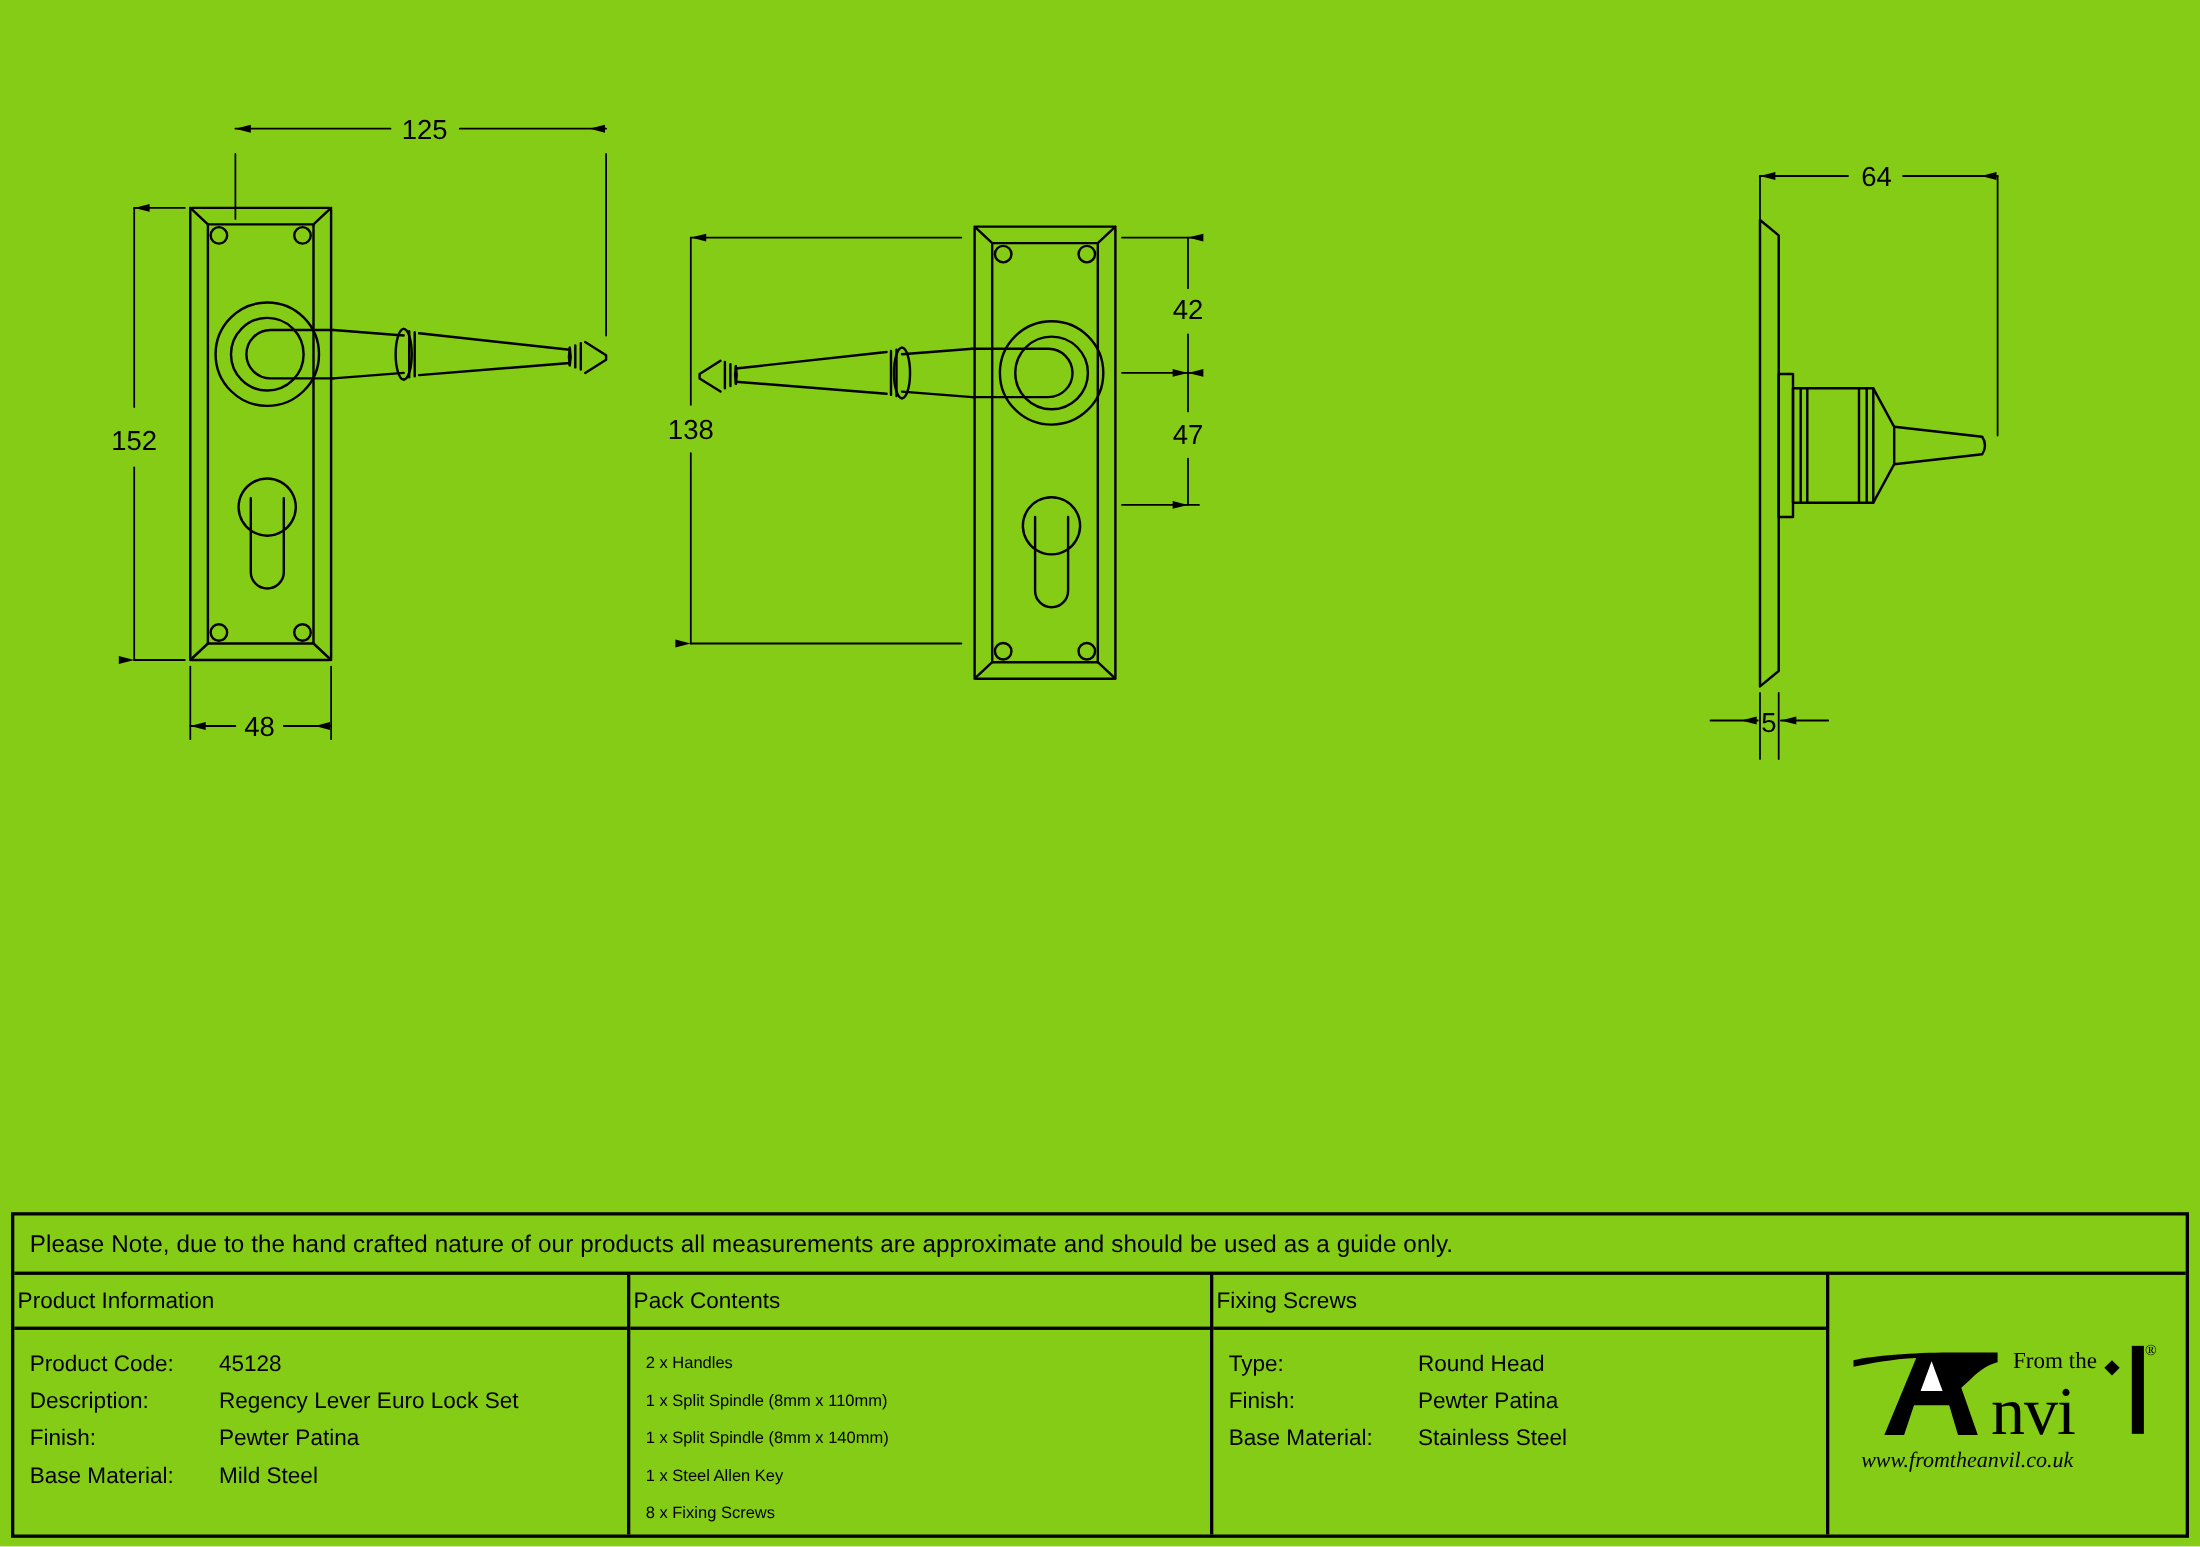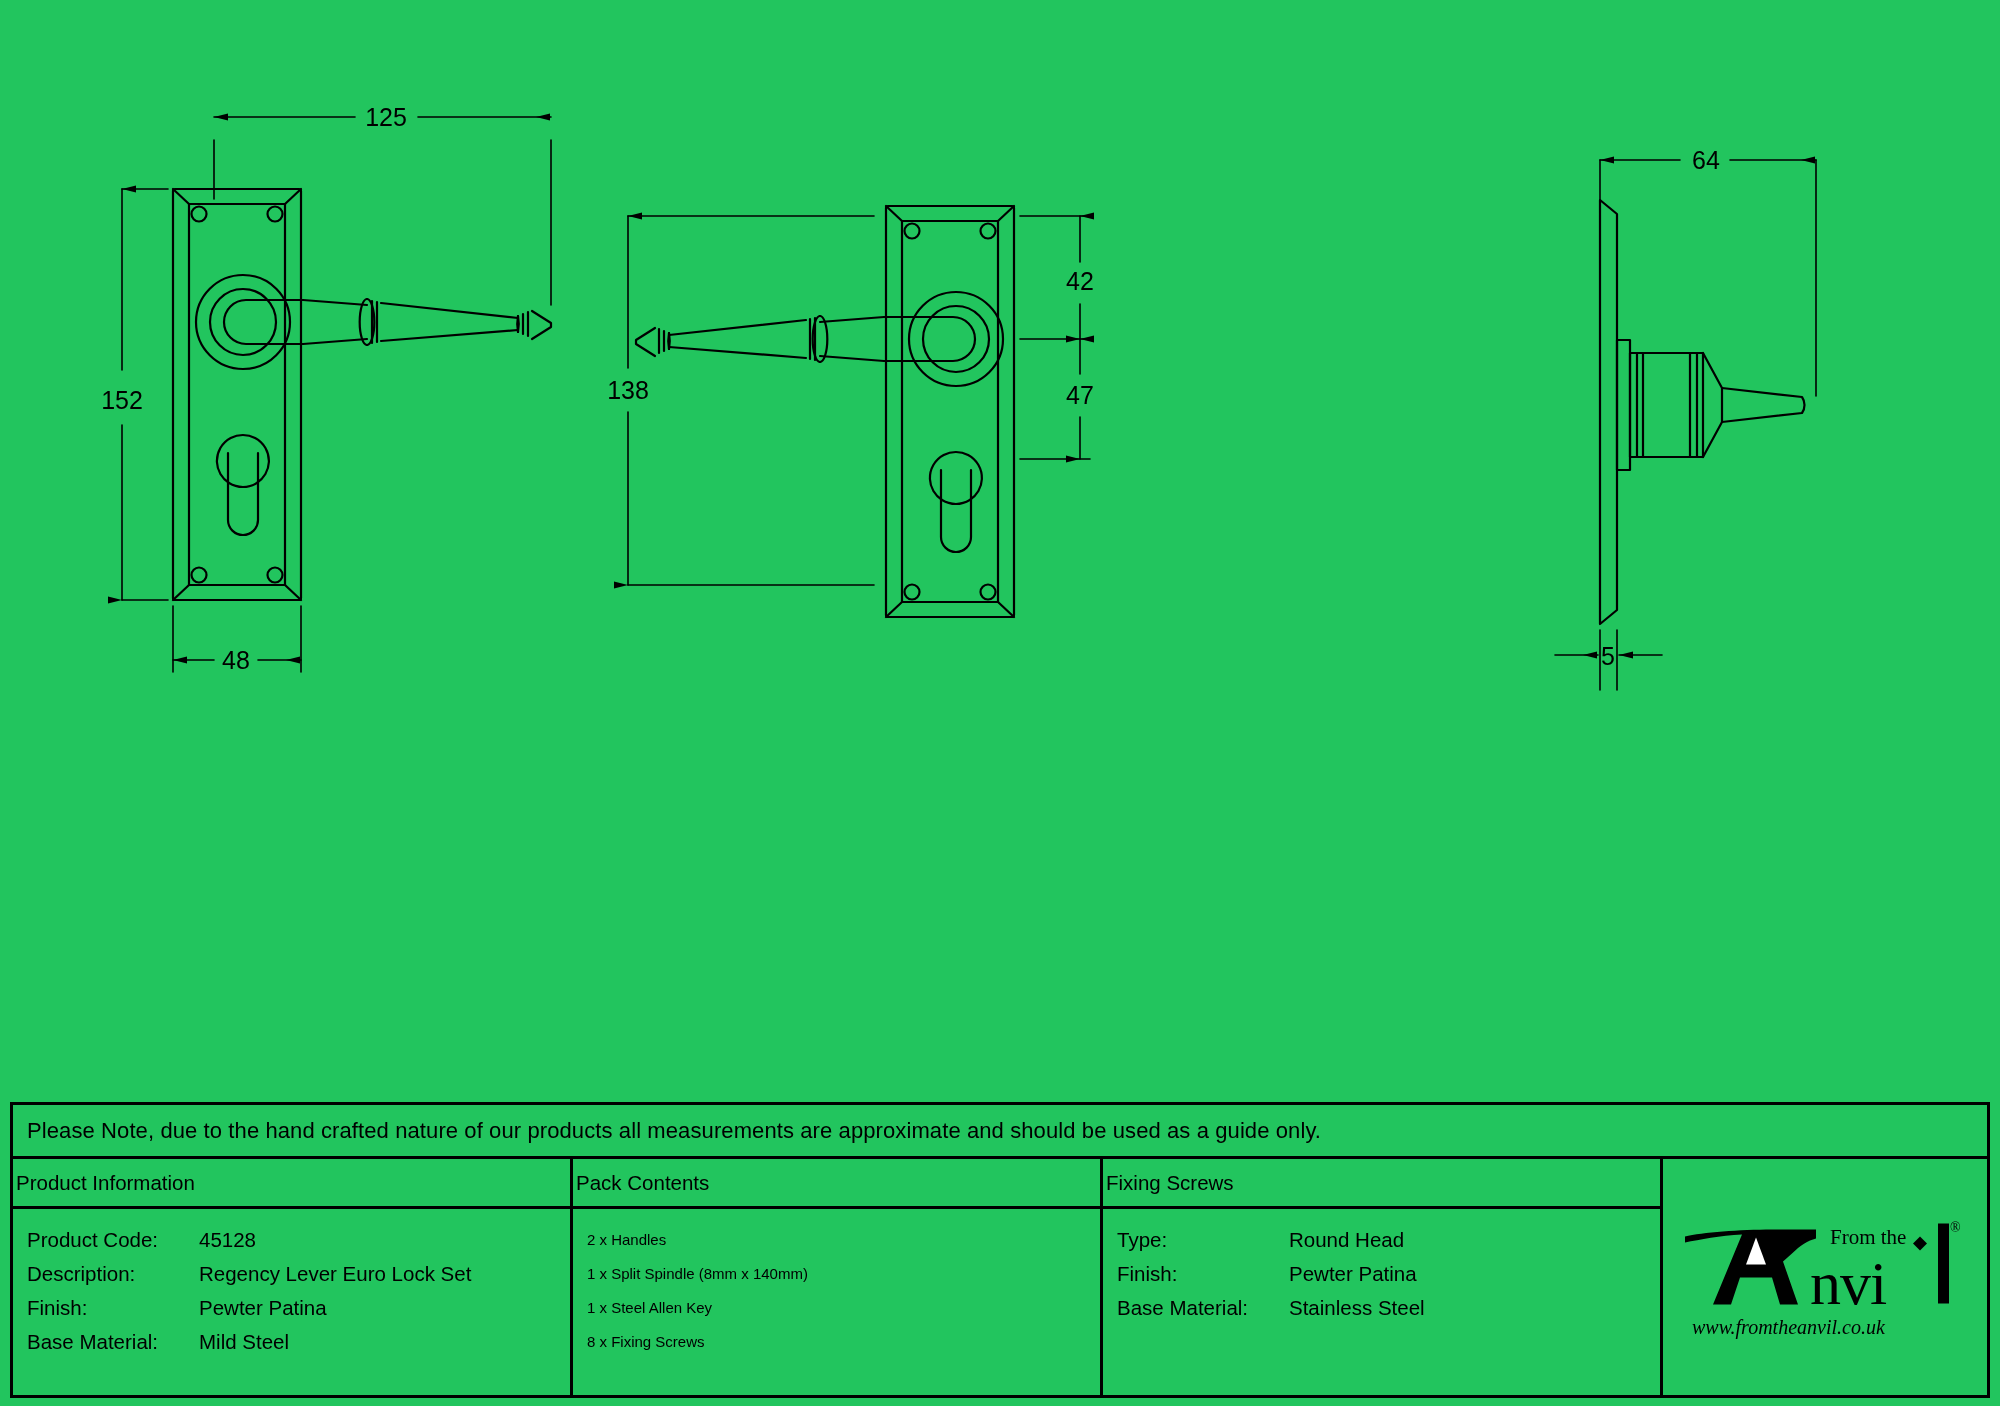--- a/index.html
+++ b/index.html
@@ -8,21 +8,21 @@
     background: #ffffff;
   }
   body {
     font-family: "Liberation Sans", sans-serif;
     color: #000000;
   }
   #page {
     position: relative;
     width: 2000px;
     height: 1406px;
-    background: #22c55e;
+    background: #84cc16;
     overflow: hidden;
   }
   
   #drawing-area {
     position: absolute;
     left: 0; top: 0;
     width: 2000px;
     height: 1110px;
   }
   #drawing-svg {
@@ -306,20 +306,21 @@
             <div class="spec-label">Base Material:</div>
             <div class="spec-value">Mild Steel</div>
           </div>
         </div>
       </div>
 
       <div class="col col-pc">
         <div class="col-head">Pack Contents</div>
         <div class="col-body">
           <div class="pack-line">2 x Handles</div>
+          <div class="pack-line">1 x Split Spindle (8mm x 110mm)</div>
           <div class="pack-line">1 x Split Spindle (8mm x 140mm)</div>
           <div class="pack-line">1 x Steel Allen Key</div>
           <div class="pack-line">8 x Fixing Screws</div>
         </div>
       </div>
 
       <div class="col col-fs">
         <div class="col-head">Fixing Screws</div>
         <div class="col-body">
           <div class="spec-line">

